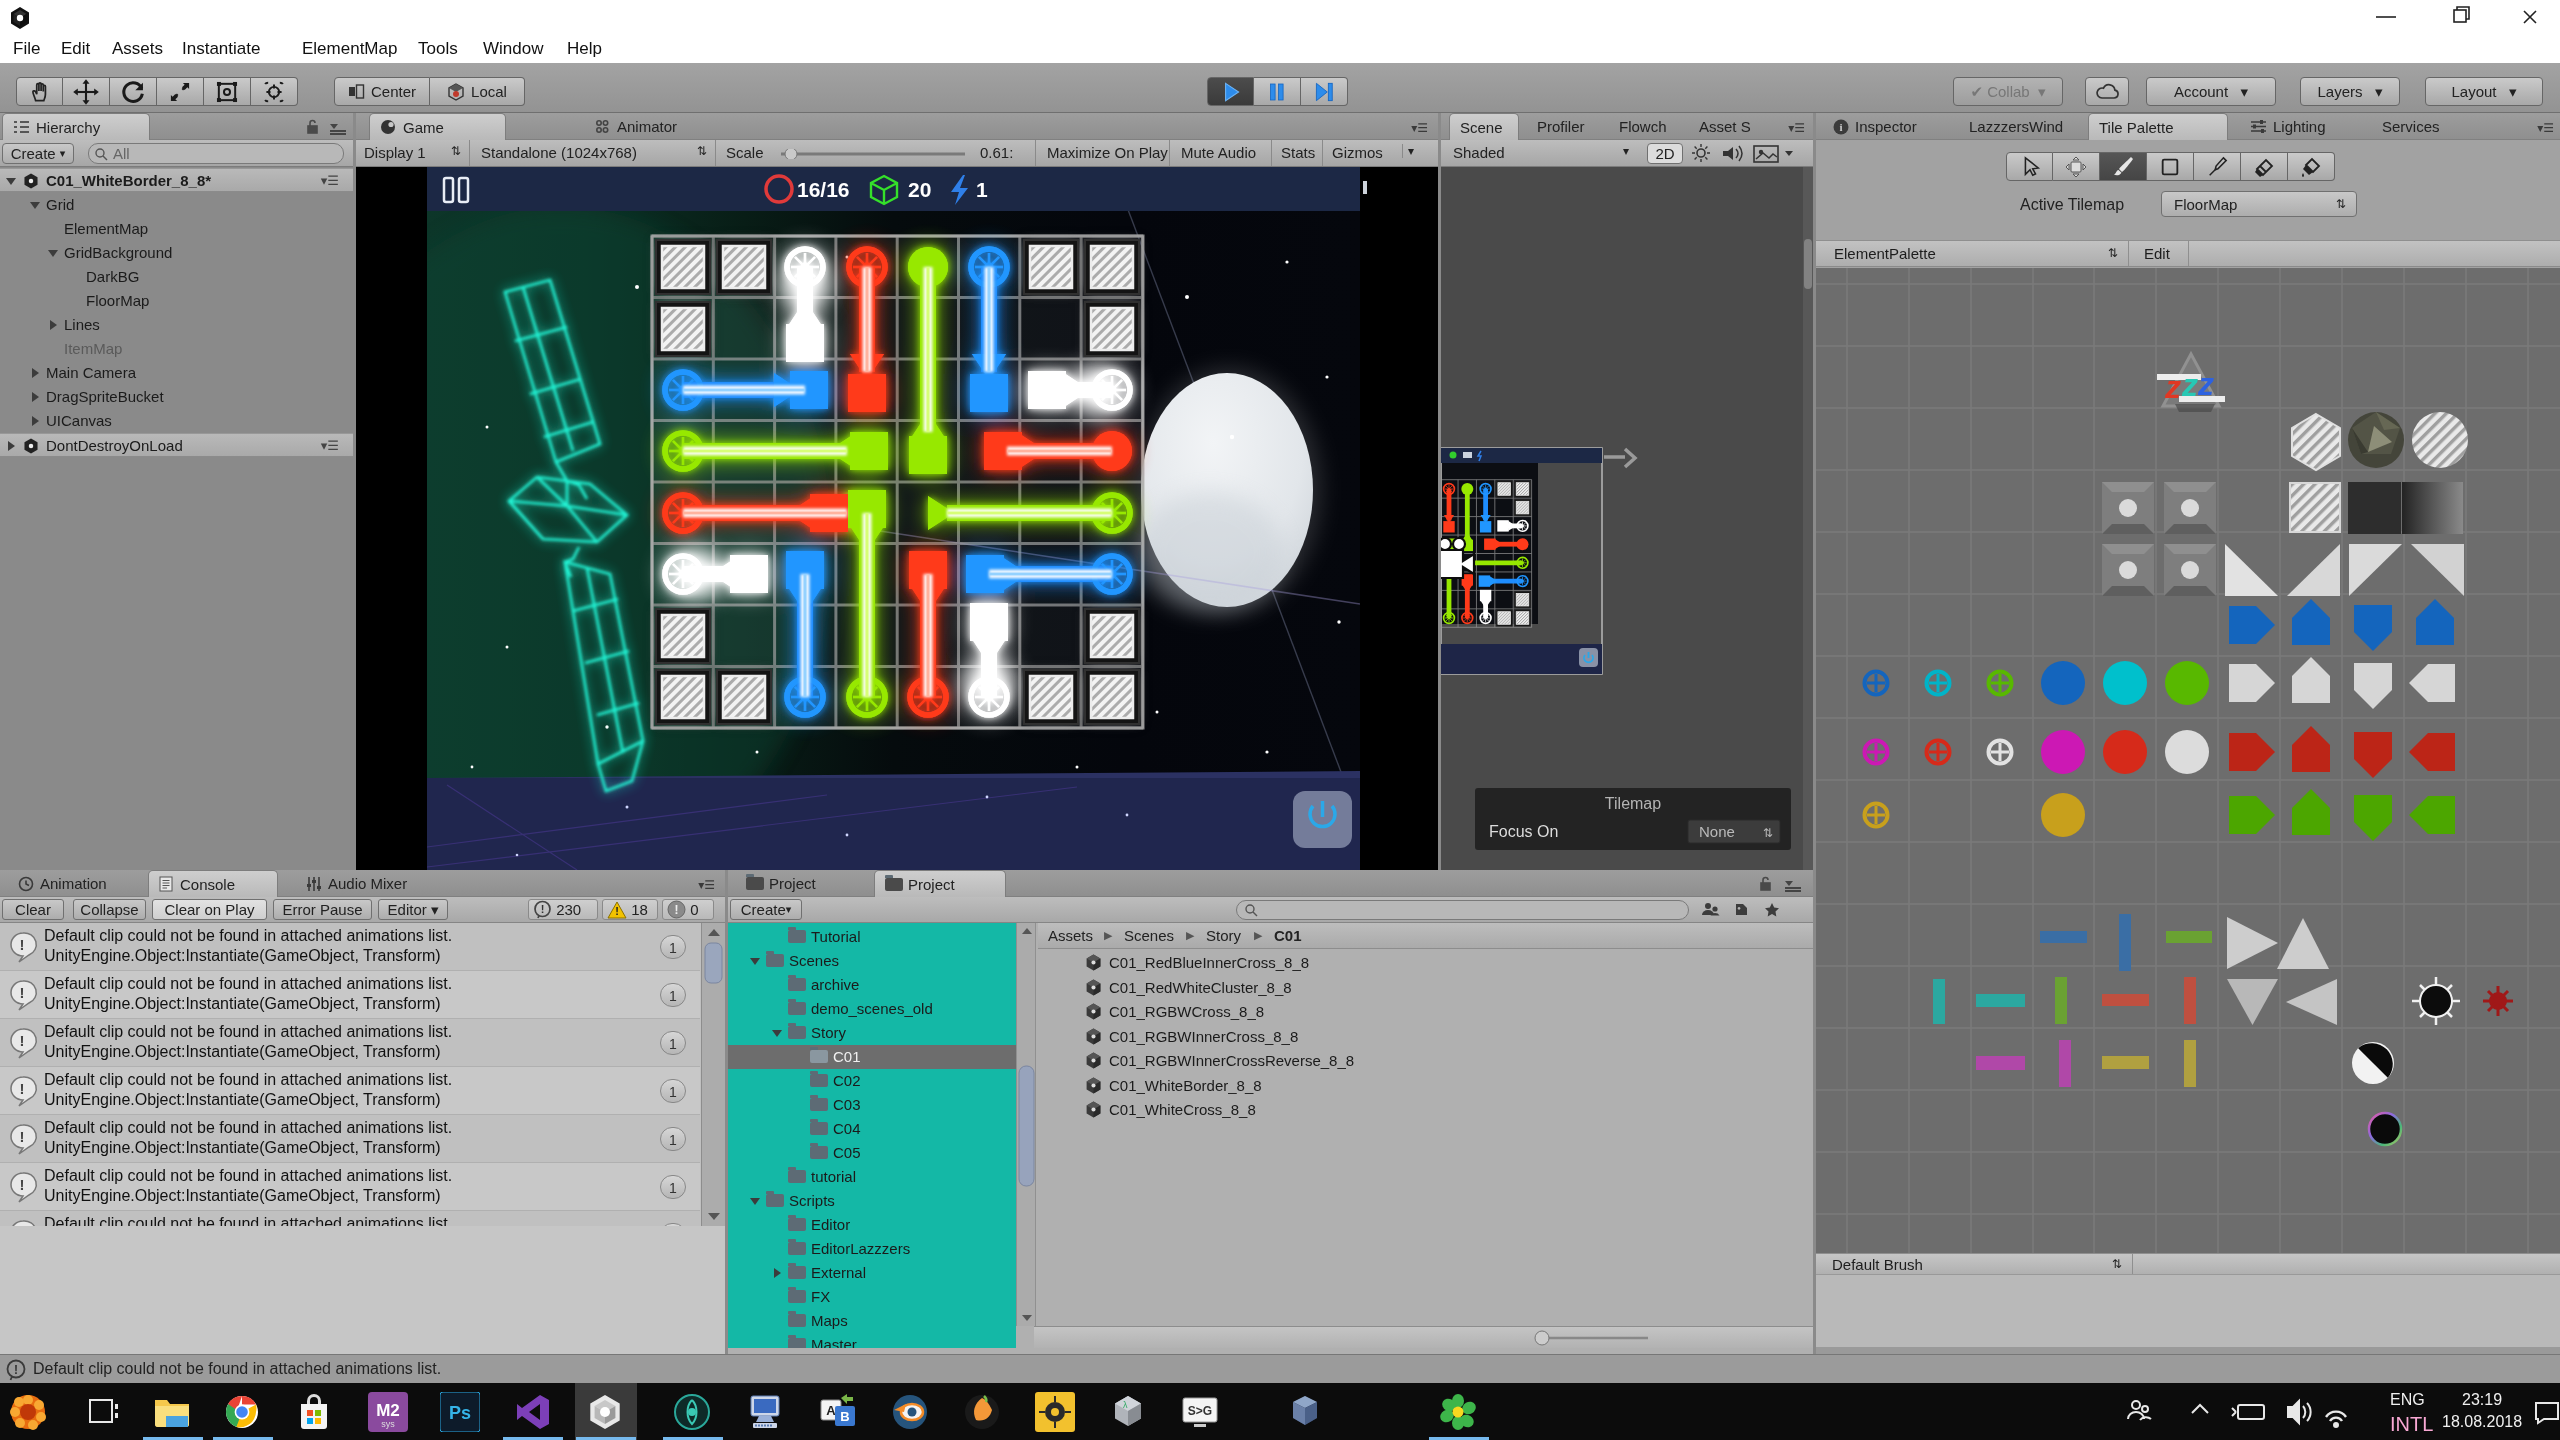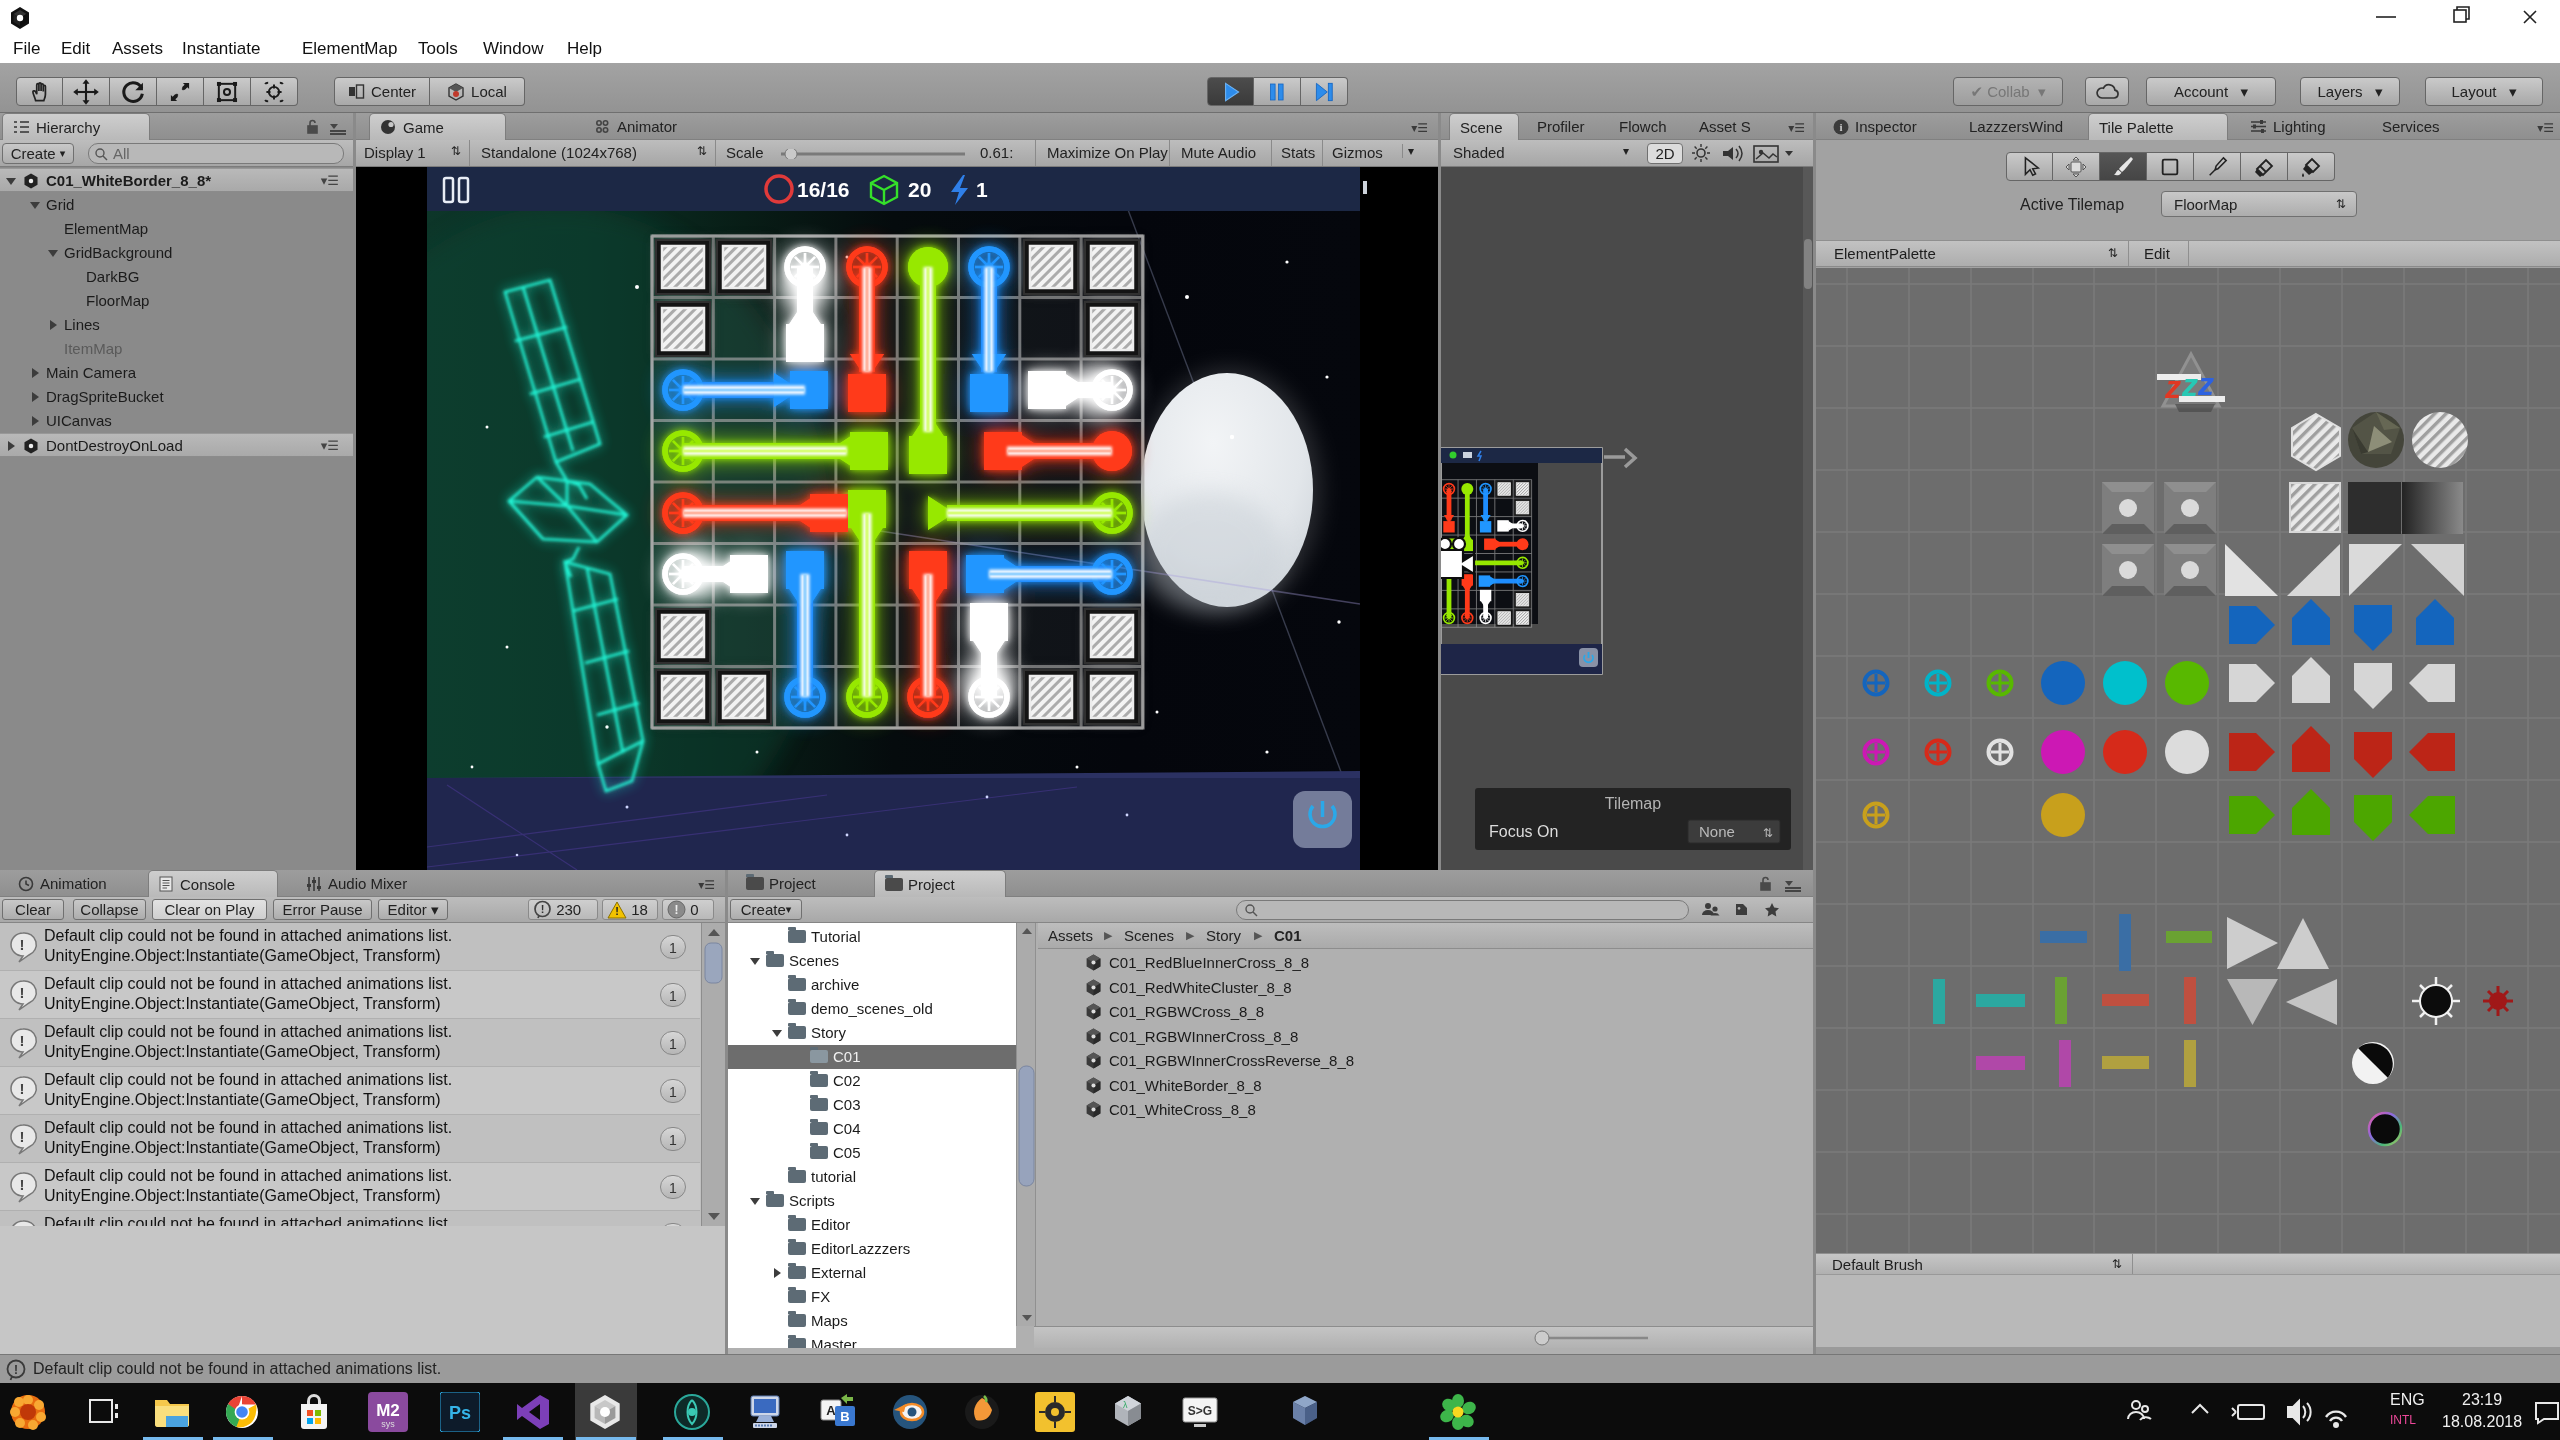--- a/index.html
+++ b/index.html
@@ -1038,21 +1038,21 @@
           <g fill="#3c3c3c">
             <circle cx="8" cy="5" r="3"></circle>
             <path d="M2 14 a6 5 0 0 1 12 0 Z"></path>
             <circle cx="15" cy="8" r="2.6"></circle>
             <path d="M10.5 14.5 a5 4.4 0 0 1 9 0 Z"></path>
             <path d="M36 3 L43 3 L47 7 L47 14 L36 14 Z M39 6 a1.4 1.4 0 1 0 0.1 0"></path>
             <path d="M72 2 L74.2 6.5 L79 7.2 L75.5 10.6 L76.3 15.4 L72 13.1 L67.7 15.4 L68.5 10.6 L65 7.2 L69.8 6.5 Z"></path>
           </g>
         </svg>
     </div>
-    <div class="abs" id="ptree" style="left:0;top:53px;width:288px;height:425px;background:#ffffff;overflow:hidden">
+    <div class="abs" id="ptree" style="left:0;top:53px;width:288px;height:425px;background:#14b8a6;overflow:hidden">
         <div class="prow" style="left:0;top:2px;">
           <span style="position:absolute;left:60px;top:3px"><span class="folder"></span>Tutorial</span>
         </div>
         <div class="prow" style="left:0;top:26px;">
           <span style="position:absolute;left:38px;top:3px"><span class="arrow-d" style="left:-16px;top:6px"></span><span class="folder"></span>Scenes</span>
         </div>
         <div class="prow" style="left:0;top:50px;">
           <span style="position:absolute;left:60px;top:3px"><span class="folder"></span>archive</span>
         </div>
         <div class="prow" style="left:0;top:74px;">
@@ -1330,20 +1330,20 @@
           <path d="M72 18 L80 10 L88 18"></path>
           <rect x="118" y="10" width="26" height="14" rx="2"></rect>
           <path d="M144 14 v6 M112 13 l4 4 M112 21 l4 -4"></path>
           <path d="M168 12 h5 l6 -6 v22 l-6 -6 h-5 Z" fill="#e8e8e8"></path>
           <path d="M183 11 a9 9 0 0 1 0 12 M187 8 a13 13 0 0 1 0 18"></path>
           <path d="M206 22 a12 12 0 0 1 20 0 M210 26 a7 7 0 0 1 12 0" stroke-width="2.4"></path>
           <circle cx="216" cy="30" r="2" fill="#e8e8e8"></circle>
         </g>
       </svg>
       <div class="abs" style="left:2390px;top:8px;color:#f0f0f0;font-size:16px">ENG</div>
-      <div class="abs" style="left:2390px;top:30px;color:#ec4899;font-size:12px">INTL</div>
+      <div class="abs" style="left:2390px;top:30px;color:#f9a8d4;font-size:20px">INTL</div>
       <div class="abs" style="left:2462px;top:8px;color:#f0f0f0;font-size:16px">23:19</div>
       <div class="abs" style="left:2442px;top:30px;color:#f0f0f0;font-size:16px">18.08.2018</div>
       <svg class="abs" style="left:2534px;top:16px" width="26" height="26" viewBox="0 0 26 26">
         <path d="M2 4 H24 V20 H10 L4 24 V20 H2 Z" fill="none" stroke="#e8e8e8" stroke-width="2"></path>
       </svg>
     </div>
 </div>
 
 </body></html>

